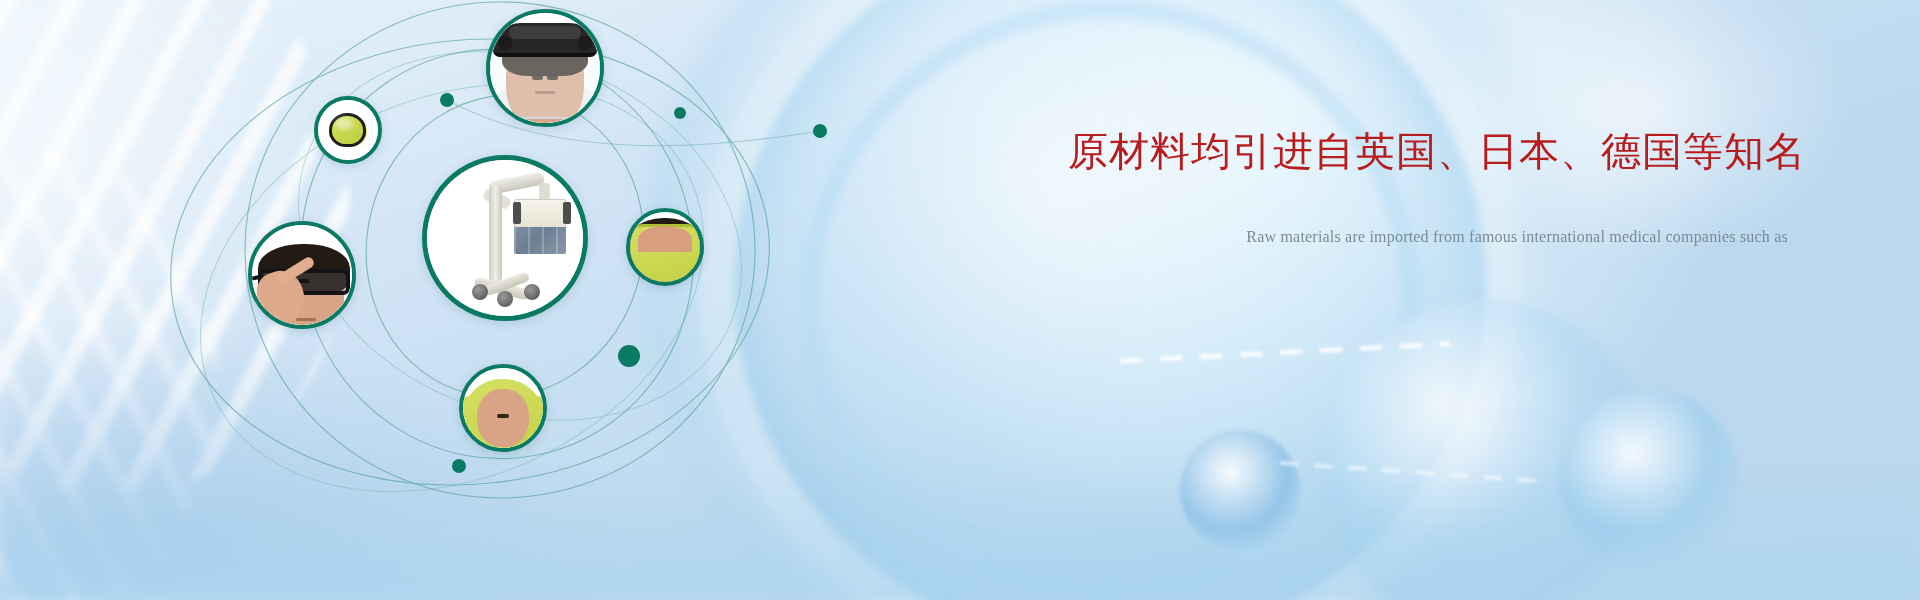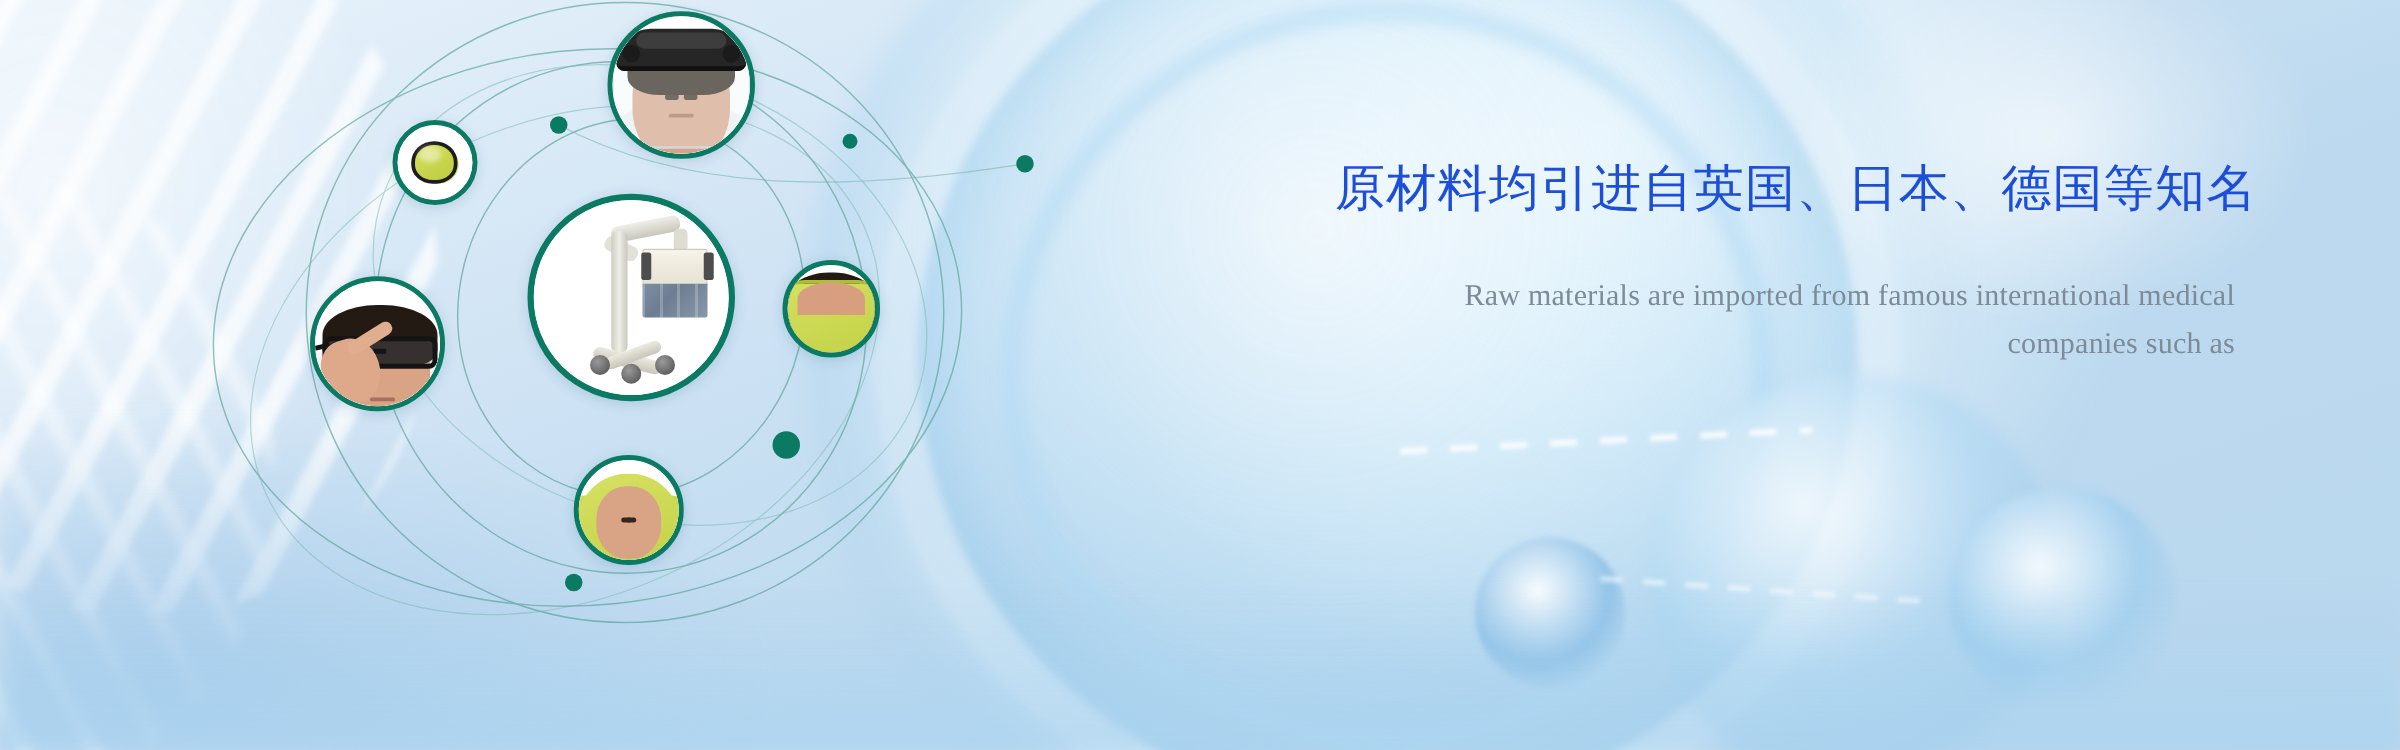--- a/index.html
+++ b/index.html
@@ -199,28 +199,28 @@
     position:absolute;
     right:132px; top:118px;
     width:720px;
     text-align:right;
   }
   .h-line{
     font-family:"Liberation Sans", sans-serif;
     font-size:40px;
     line-height:66px;
     letter-spacing:1px;
-    color:#1d4ed8;
+    color:#b91c1c;
     white-space:nowrap;
     font-weight:400;
   }
   .sub{
     margin-top:34px;
     font-family:"Liberation Serif", serif;
-    font-size:24px;
+    font-size:16px;
     line-height:38px;
     color:#7c8b97;
     letter-spacing:.2px;
   }
 </style>
 </head>
 <body>
 
 <div id="banner">
 

